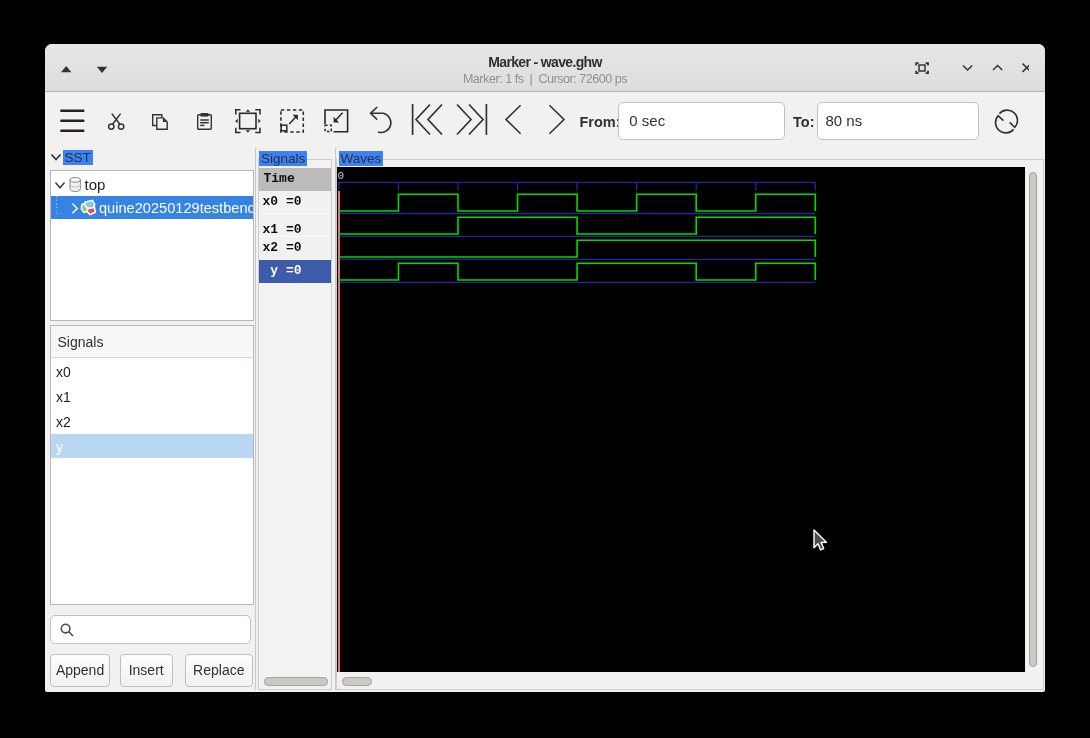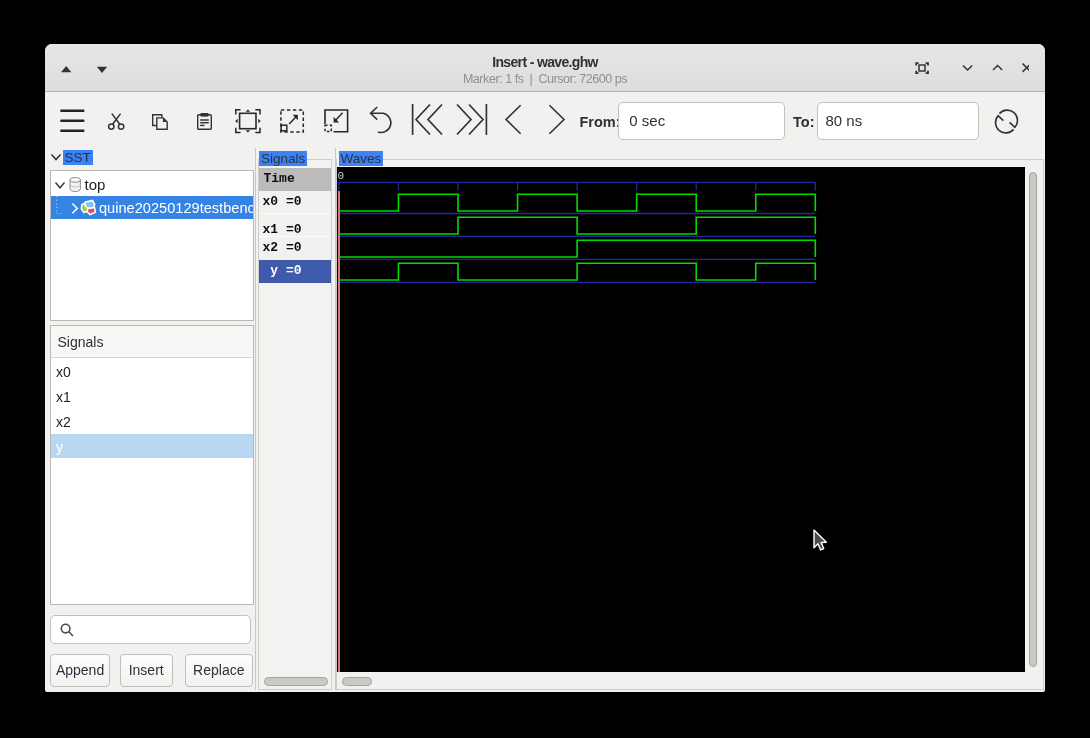--- a/index.html
+++ b/index.html
@@ -17,21 +17,21 @@
   .panel{position:absolute;background:#fff;border:1px solid #b9b7b4;padding-left:48px;}
   .btn{position:absolute;height:33px;background:linear-gradient(#fdfdfd,#f2f1f0);border:1px solid #c2bfbb;border-radius:4px;font-size:14px;color:#2d3136;text-align:center;line-height:31px;top:610px;}
   .mono{font-family:"Liberation Mono",monospace;}
   .framelbl{position:absolute;font-size:13.5px;color:#2d3136;background:#3b82f6;z-index:3;padding:0 2px;}
   .row14{position:absolute;font-size:14px;color:#1c1f22;}
 </style>
 </head>
 <body>
 <div id="win">
   <div id="titlebar">
-    <div class="ttl">Insert - wave.ghw</div>
+    <div class="ttl">Marker - wave.ghw</div>
     <div class="sub">Marker: 1 fs&nbsp; |&nbsp; Cursor: 72600 ps</div>
     <svg class="abs" style="left:5px;top:20px" width="96" height="10" viewBox="0 0 96 10">
       <path d="M11 8.2 L16.2 2 L21.4 8.2 Z" fill="#2f343a"></path>
       <path d="M46.8 2.8 L57.2 2.8 L52 9 Z" fill="#2f343a"></path>
     </svg>
 
     <svg class="abs" style="left:869px;top:17px" width="115" height="14" viewBox="0 0 115 14">
       <g stroke="#2f343a" stroke-width="1.5" fill="none">
         <rect x="5" y="4" width="6" height="6"></rect>
         <g stroke-width="1.8">

